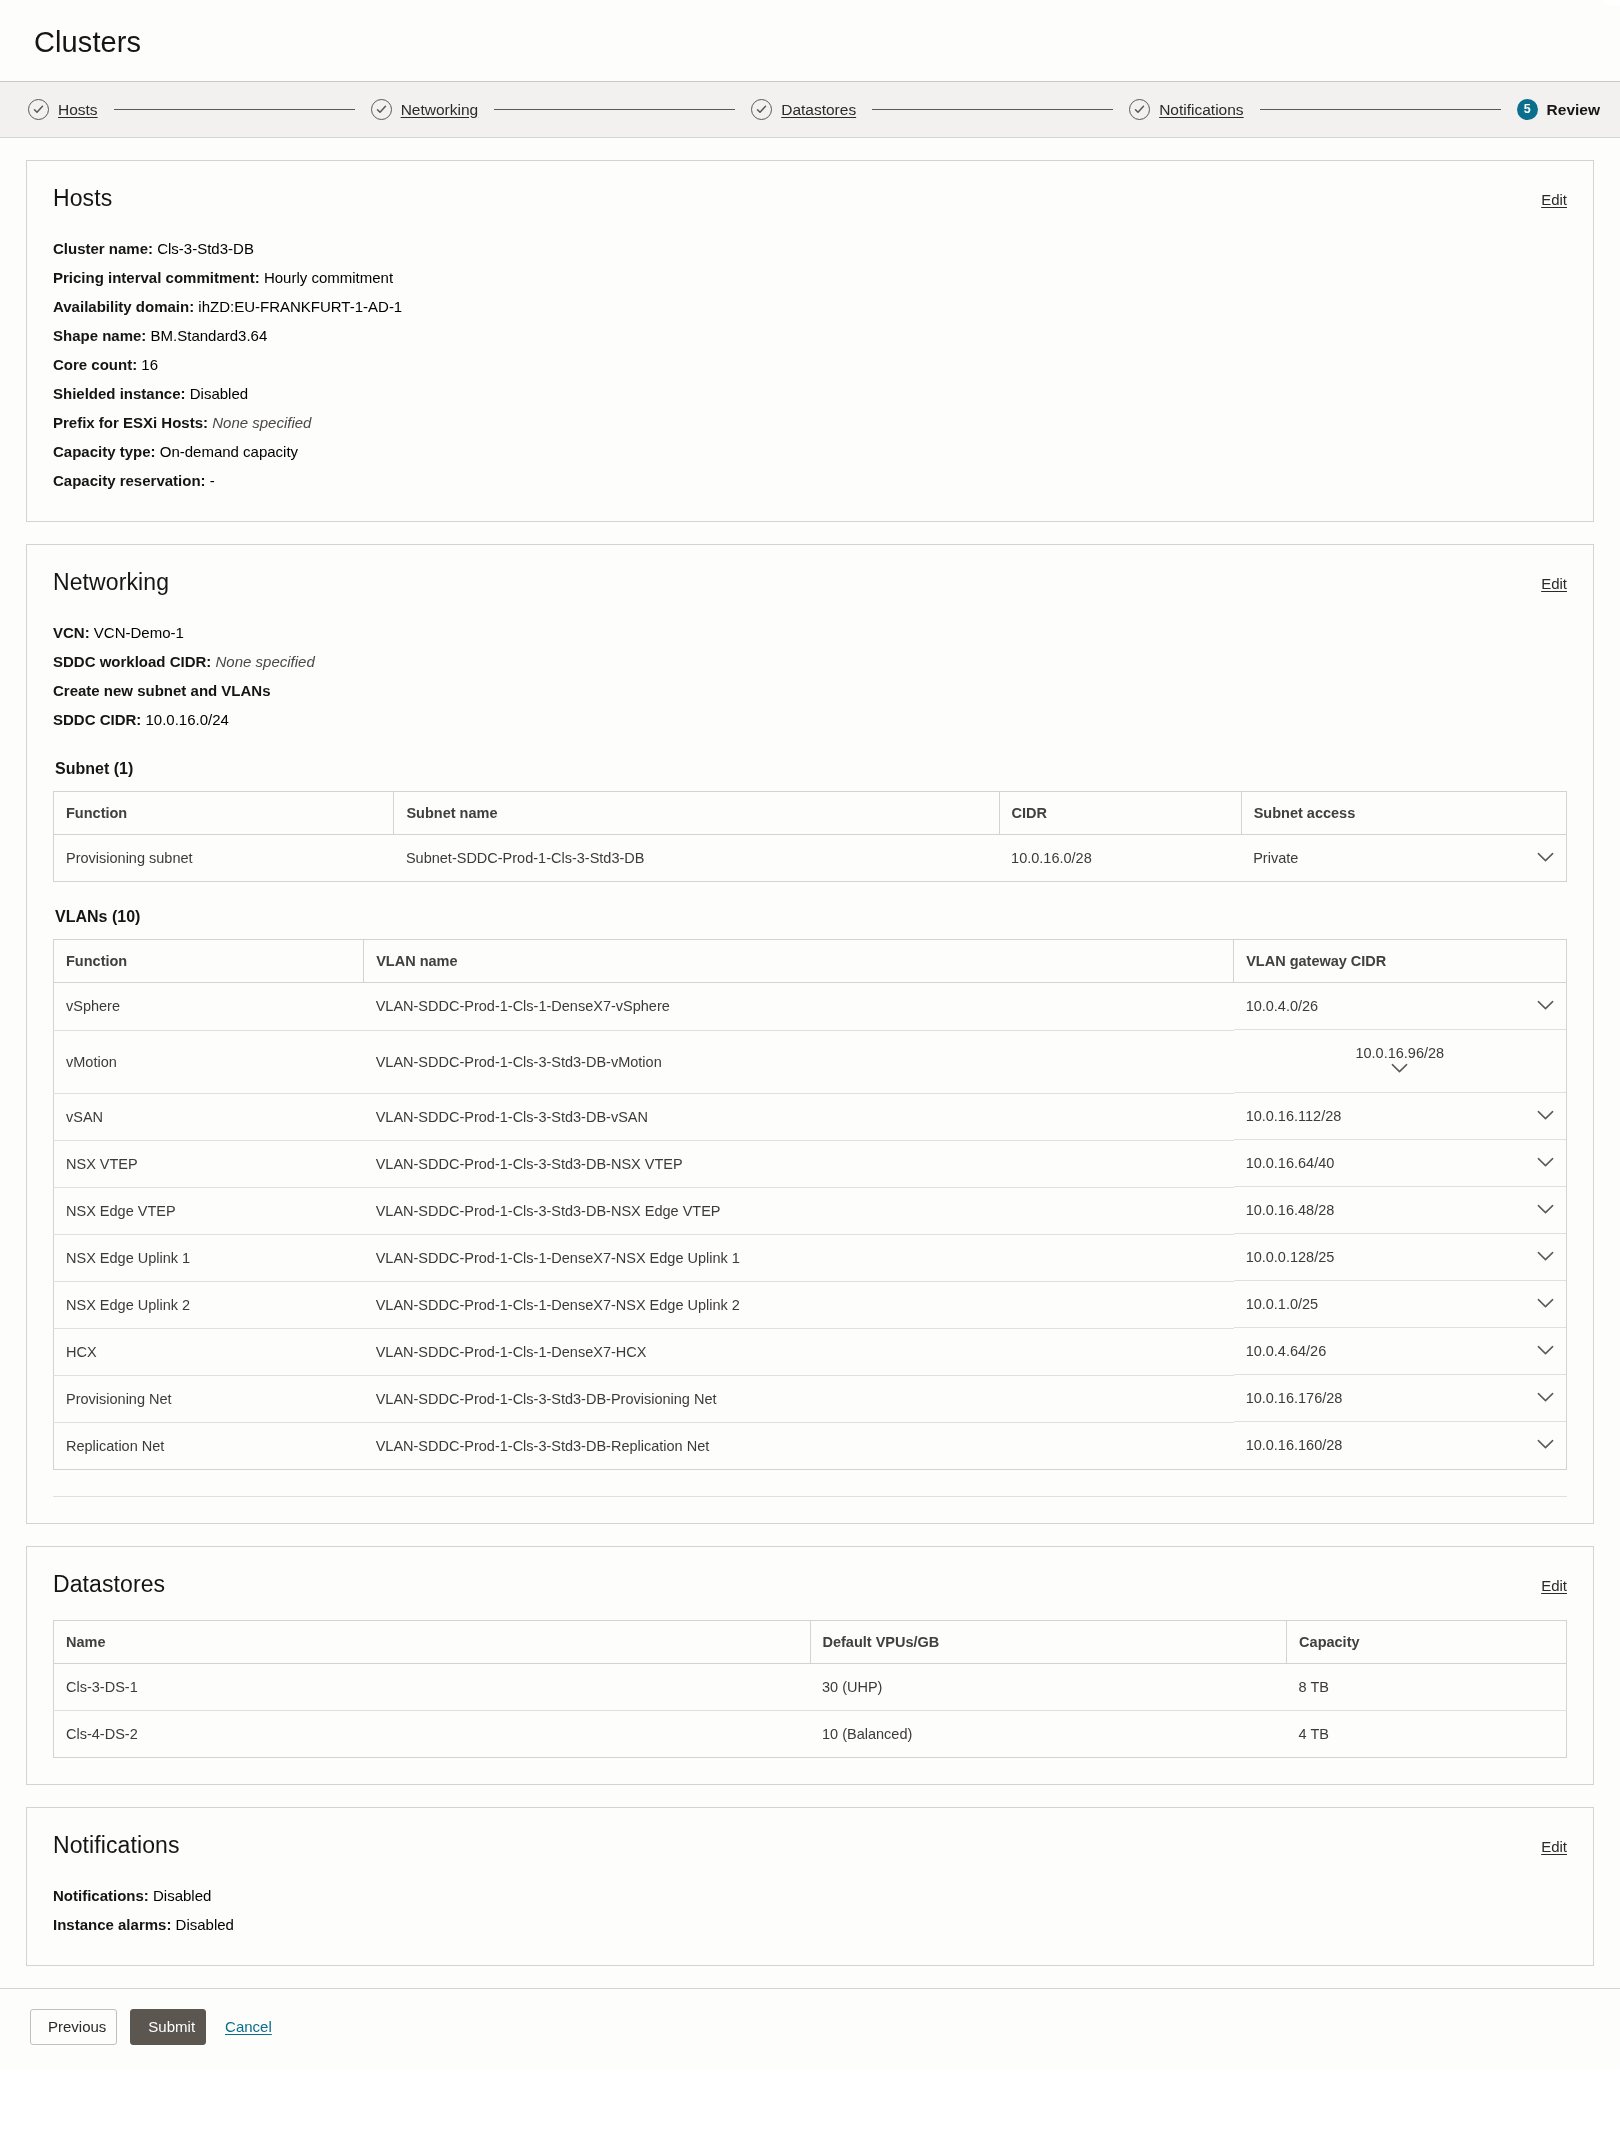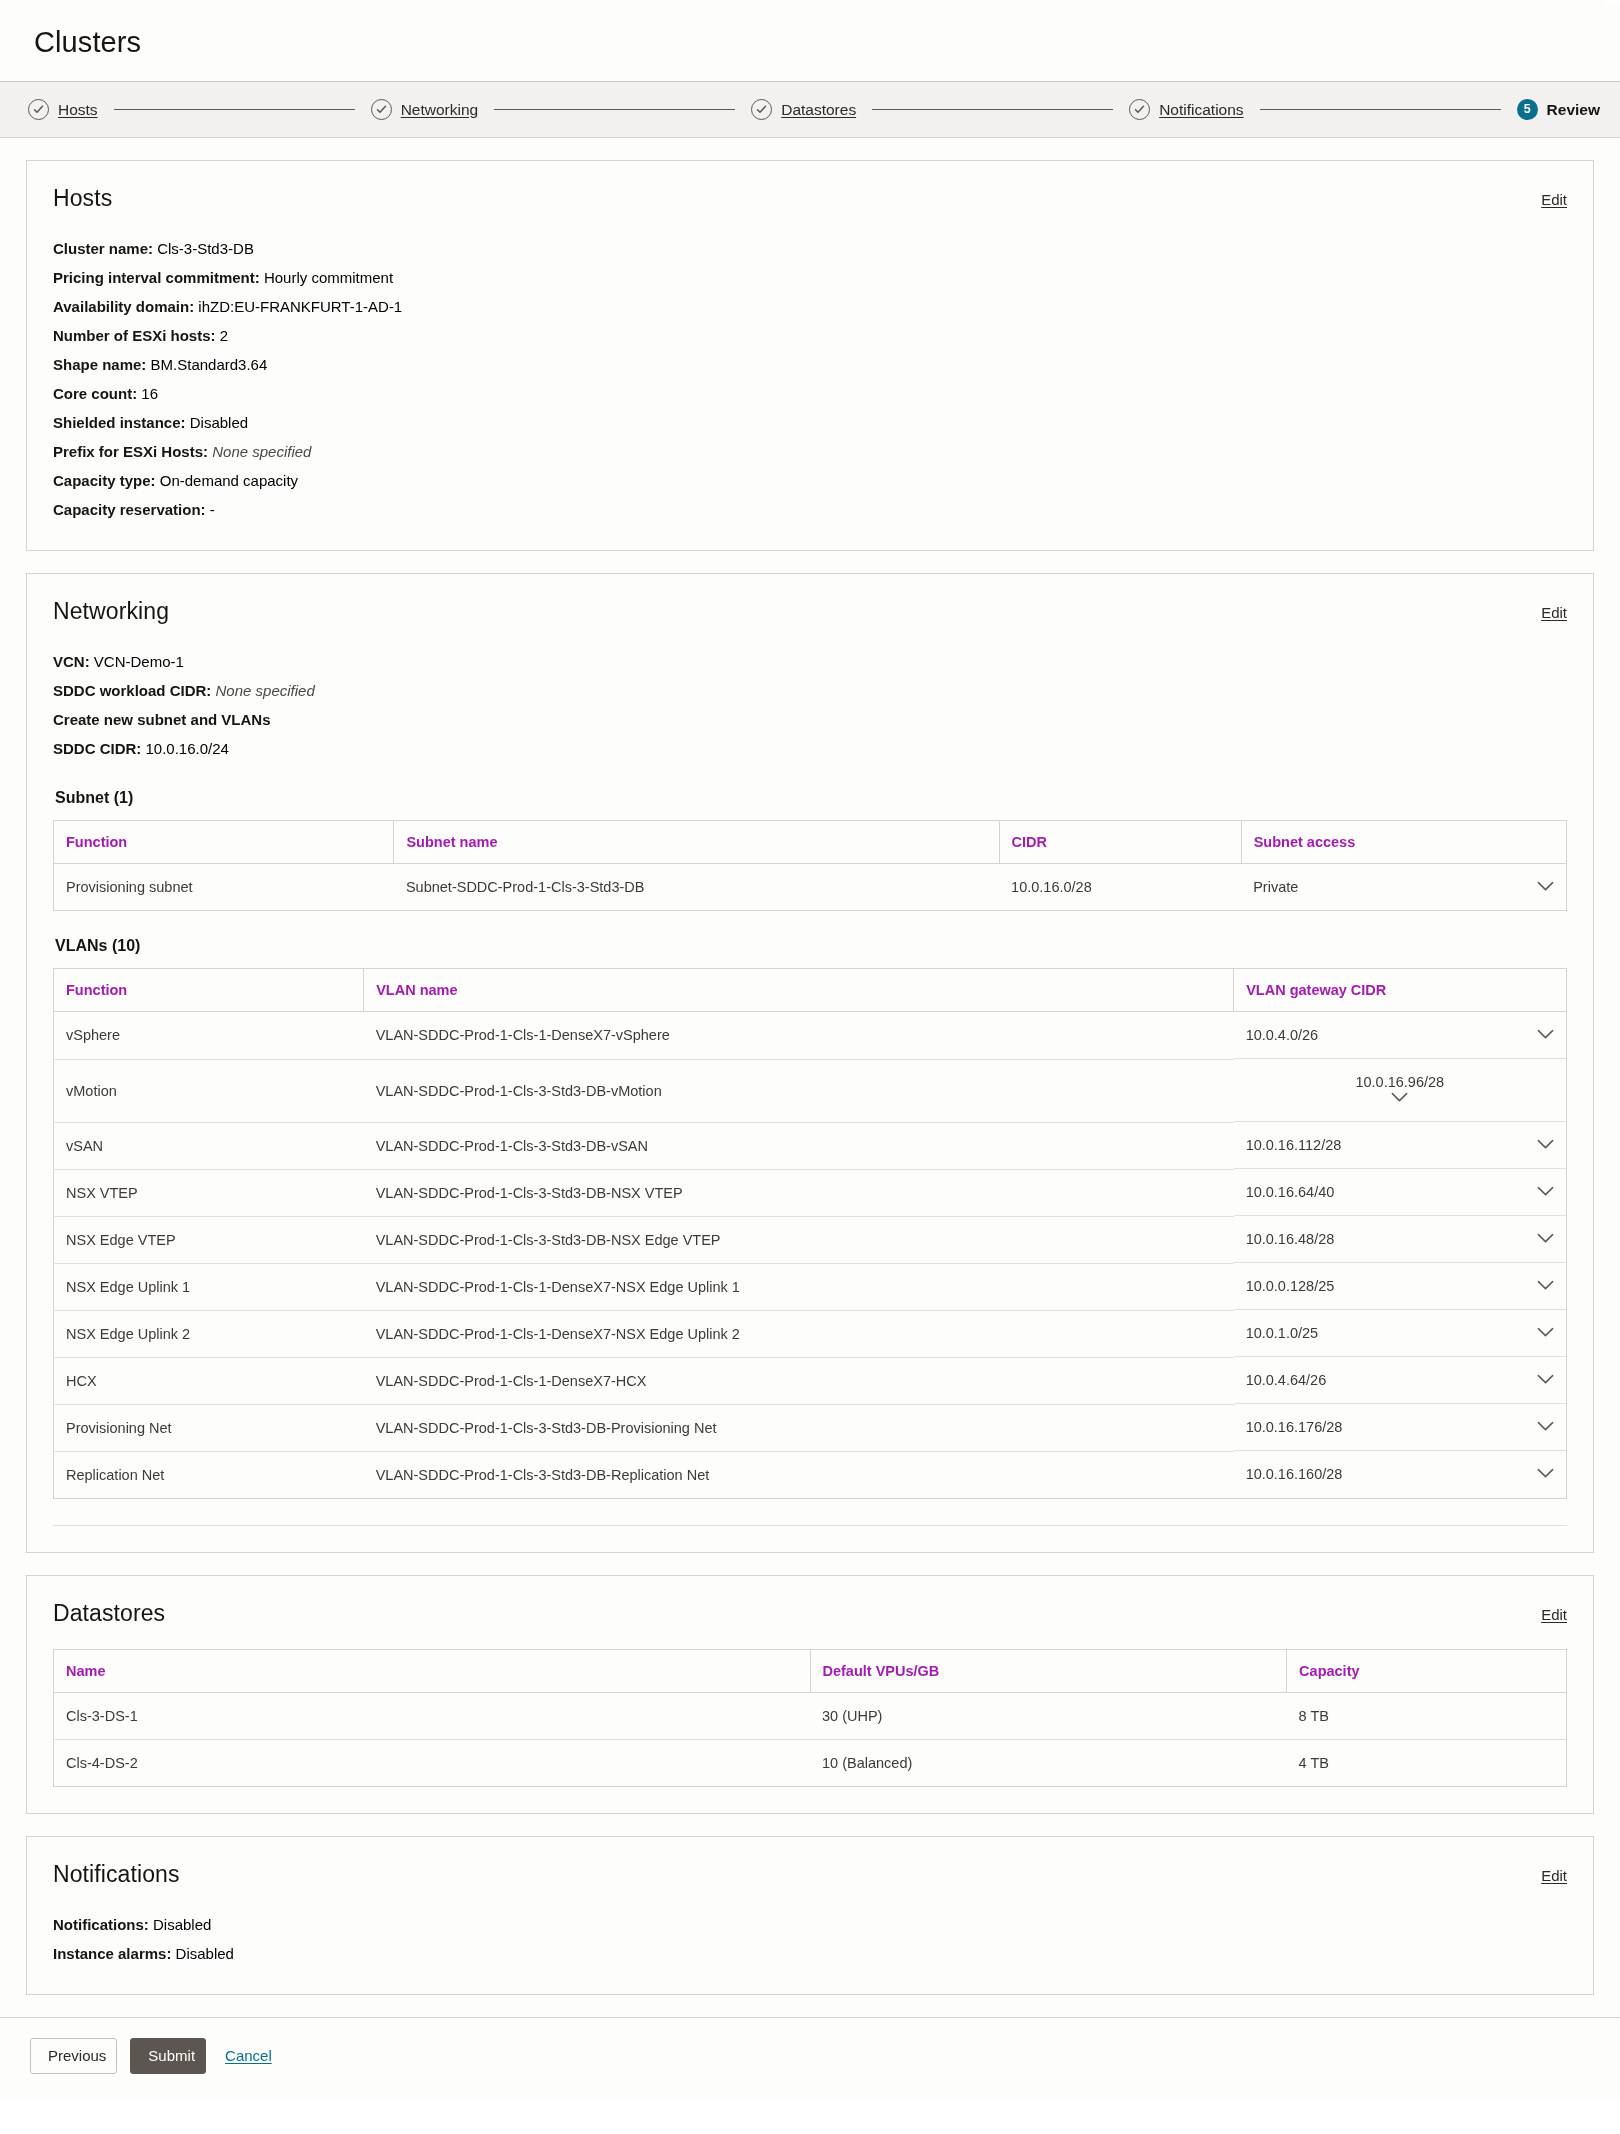--- a/index.html
+++ b/index.html
@@ -135,21 +135,21 @@
     width: 100%;
     border-collapse: collapse;
     border: 1px solid #d5d3cf;
     background: #fdfdfc;
     table-layout: fixed;
   }
   table.data th {
     text-align: left;
     font-size: 14.5px;
     font-weight: 700;
-    color: #a21caf;
+    color: #404040;
     padding: 13px 12px;
     border-right: 1px solid #d5d3cf;
     border-bottom: 1px solid #d5d3cf;
     white-space: nowrap;
   }
   table.data th:last-child { border-right: none; }
   table.data td {
     font-size: 14.5px;
     color: #3d3b38;
     padding: 15px 12px;
@@ -269,21 +269,20 @@
 
     <div class="card">
       <div class="card-head">
         <div class="card-title">Hosts</div>
         <div class="edit-link">Edit</div>
       </div>
       <div class="kv-list" id="hosts-fields">
           <div class="kv"><span class="k">Cluster name:</span><span class="v"> Cls-3-Std3-DB</span></div>
           <div class="kv"><span class="k">Pricing interval commitment:</span><span class="v"> Hourly commitment</span></div>
           <div class="kv"><span class="k">Availability domain:</span><span class="v"> ihZD:EU-FRANKFURT-1-AD-1</span></div>
-          <div class="kv"><span class="k">Number of ESXi hosts:</span><span class="v"> 2</span></div>
           <div class="kv"><span class="k">Shape name:</span><span class="v"> BM.Standard3.64</span></div>
           <div class="kv"><span class="k">Core count:</span><span class="v"> 16</span></div>
           <div class="kv"><span class="k">Shielded instance:</span><span class="v"> Disabled</span></div>
           <div class="kv"><span class="k">Prefix for ESXi Hosts:</span><span class="v italic"> None specified</span></div>
           <div class="kv"><span class="k">Capacity type:</span><span class="v"> On-demand capacity</span></div>
           <div class="kv"><span class="k">Capacity reservation:</span><span class="v"> -</span></div>
         </div>
     </div>
 
     <div class="card">

